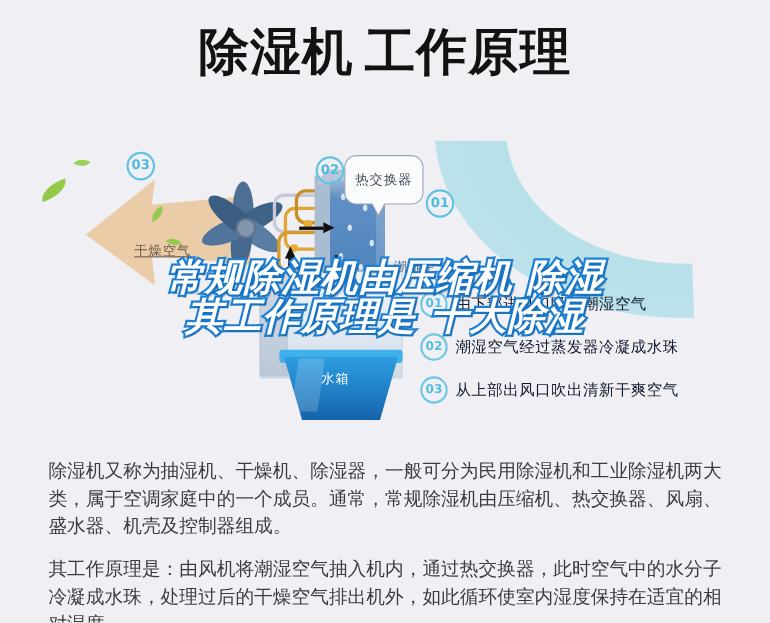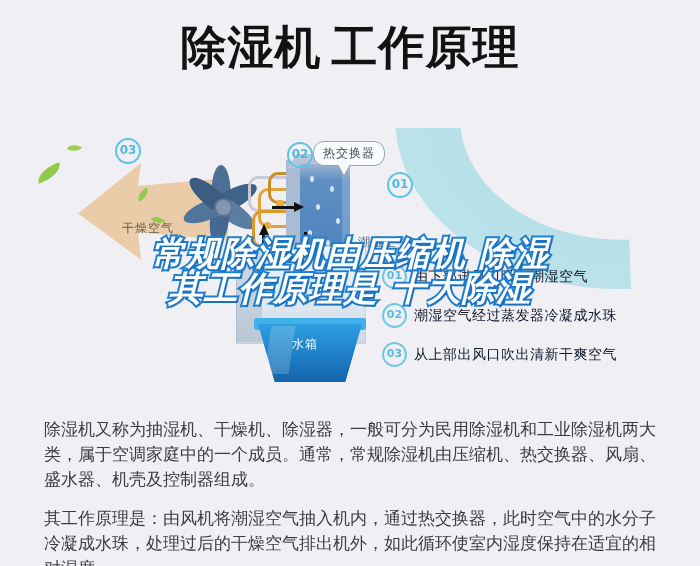--- a/index.html
+++ b/index.html
@@ -48,20 +48,21 @@
   .dry-arrow{
     position:absolute;left:78px;top:35px;width:150px;height:105px;
     background:#e9c9a4;
     clip-path:polygon(0% 48%, 42% 0%, 40% 22%, 100% 14%, 100% 74%, 40% 66%, 42% 92%);
     opacity:.95;
   }
   .dry-label{
     position:absolute;left:122px;top:92px;
     font-size:12px;color:#6b5a44;letter-spacing:1px;
     font-family:"DejaVu Sans",sans-serif;
+    text-decoration:underline;
   }
 
   
   .leaf{position:absolute;background:#7ec142;border-radius:100% 0 100% 0;opacity:.95;}
   .leaf.l1{left:36px;top:38px;width:26px;height:14px;transform:rotate(-18deg);background:#8dc63f;}
   .leaf.l2{left:68px;top:16px;width:13px;height:8px;transform:rotate(25deg);background:#95cf4d;}
   .leaf.l3{left:136px;top:62px;width:14px;height:9px;transform:rotate(-30deg);background:#8fc94a;}
   .leaf.l4{left:152px;top:88px;width:12px;height:8px;transform:rotate(40deg);background:#8fc94a;}
 
   
@@ -145,21 +146,21 @@
     font-size:12px;font-weight:bold;line-height:20px;text-align:center;
     background:transparent;font-family:"DejaVu Sans",sans-serif;
   }
   .badge.b03{left:115px;top:10px;}
   .badge.b02{left:287px;top:14px;}
   .badge.b01{left:387px;top:44px;}
 
   
   .bubble{
     position:absolute;left:313px;top:13px;
-    padding:3px 9px;border:1.5px solid #9aa4b5;border-radius:11px;
+    padding:13px 9px;border:1.5px solid #9aa4b5;border-radius:11px;
     background:#fafbfd;color:#444c59;font-size:12px;letter-spacing:1px;
     font-family:"DejaVu Sans",sans-serif;
   }
   .bubble:after{
     content:"";position:absolute;left:24px;bottom:-13px;
     width:0;height:0;border-left:6px solid transparent;border-right:6px solid transparent;border-top:13px solid #9aa4b5;
   }
   .bubble:before{
     content:"";position:absolute;left:24px;bottom:-10px;z-index:1;
     width:0;height:0;border-left:6px solid transparent;border-right:6px solid transparent;border-top:11px solid #fafbfd;

